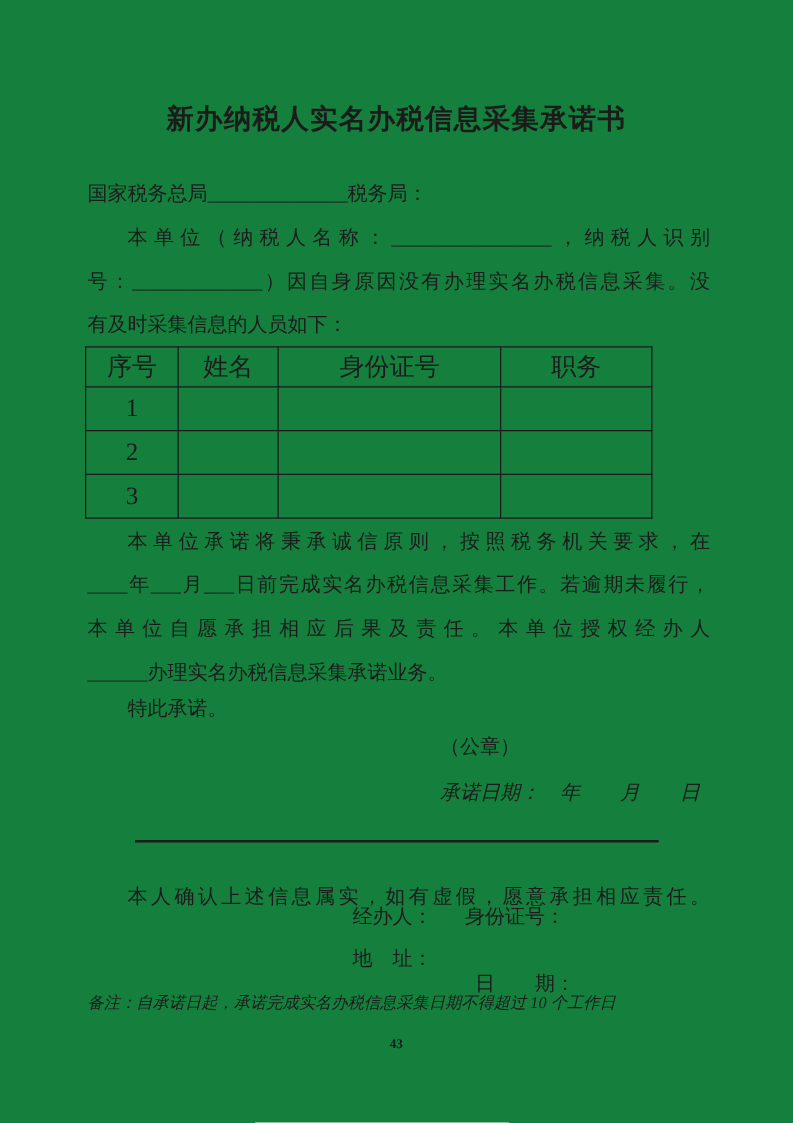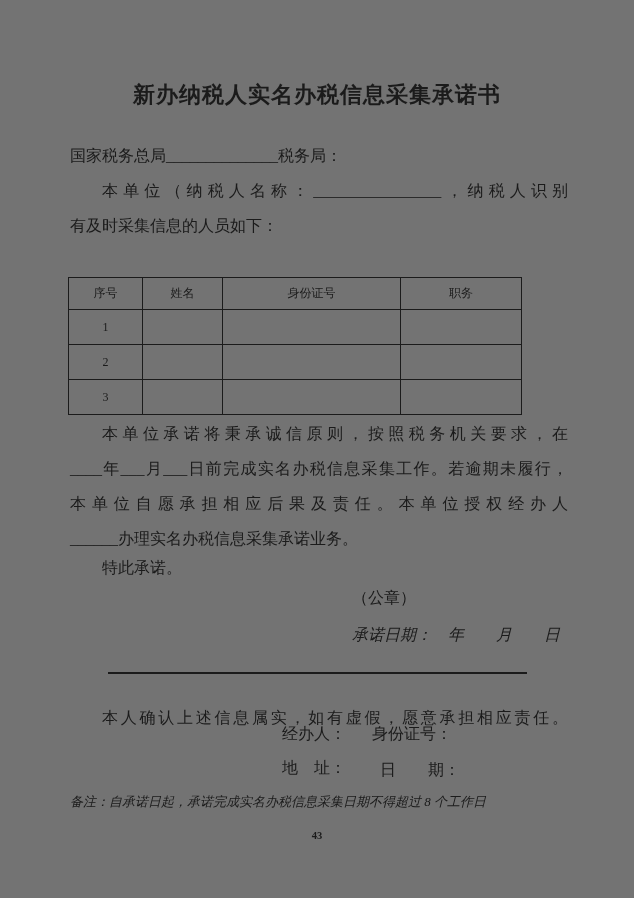--- a/index.html
+++ b/index.html
@@ -1,21 +1,21 @@
 <!DOCTYPE html>
 <html><head>
 <meta charset="utf-8">
 <style>
   html, body { margin: 0; padding: 0; background: #e8e8e8; }
   .page {
     position: relative;
     width: 634px;
     height: 898px;
     margin: 0 auto;
-    background: #737373;
+    background: #15803d;
     color: #1b1b1b;
     font-family: "Liberation Serif", "DejaVu Serif", serif;
     font-size: 16px;
     overflow: hidden;
   }
   .abs { position: absolute; }
 
   .doc-title {
     top: 80px; left: 0; width: 634px;
     text-align: center;
@@ -33,21 +33,21 @@
     position: absolute;
     top: 277px; left: 68px;
     border-collapse: collapse;
     table-layout: fixed;
   }
   .form th, .form td {
     border: 1px solid #1b1b1b;
     text-align: center;
     vertical-align: middle;
     font-weight: normal;
-    font-size: 12px;
+    font-size: 20px;
     padding: 0;
     overflow: hidden;
     white-space: nowrap;
   }
   .form th { height: 31px; }
   .form td { height: 34px; }
 
   .seal-line   { top: 580px; left: 352px; line-height: 35px; }
   .date-line   { top: 617px; left: 352px; line-height: 35px; font-style: italic; }
 
@@ -56,21 +56,21 @@
     width: 419px; height: 2px;
     background: #1b1b1b;
   }
 
   .confirm-line { top: 700px; }
 
   .sig-row { line-height: 35px; }
   .sig-agent   { top: 716px; left: 282px; }
   .sig-idno    { top: 716px; left: 372px; }
   .sig-address { top: 750px; left: 282px; }
-  .sig-date    { top: 752px; left: 380px; }
+  .sig-date    { top: 770px; left: 380px; }
 
   .note-line {
     top: 792px; left: 70px; width: 520px;
     font-size: 13px;
     font-style: italic;
     line-height: 20px;
   }
 
   .page-number {
     top: 817px; left: 0; width: 634px;
@@ -84,20 +84,21 @@
 <body>
 
 <div class="page">
 
   <div class="abs doc-title">新办纳税人实名办税信息采集承诺书</div>
 
   <div class="abs flow" style="top:138px;">国家税务总局______________税务局：</div>
 
   <div class="abs flow" style="top:173px;">
     <div class="jline indent">本单位（纳税人名称：________________，纳税人识别</div>
+    <div class="jline">号：_____________）因自身原因没有办理实名办税信息采集。没</div>
     <div>有及时采集信息的人员如下：</div>
   </div>
 
   <table class="form">
     <colgroup>
       <col style="width:74px;">
       <col style="width:80px;">
       <col style="width:178px;">
       <col style="width:121px;">
     </colgroup>
@@ -144,17 +145,17 @@
 
   <div class="abs divider"></div>
 
   <div class="abs flow jline indent confirm-line">本人确认上述信息属实，如有虚假，愿意承担相应责任。</div>
 
   <div class="abs sig-row sig-agent">经办人：</div>
   <div class="abs sig-row sig-idno">身份证号：</div>
   <div class="abs sig-row sig-address">地　址：</div>
   <div class="abs sig-row sig-date">日　　期：</div>
 
-  <div class="abs note-line">备注：自承诺日起，承诺完成实名办税信息采集日期不得超过 8 个工作日</div>
+  <div class="abs note-line">备注：自承诺日起，承诺完成实名办税信息采集日期不得超过 10 个工作日</div>
 
   <div class="abs page-number">43</div>
 
 </div>
 
 </body></html>

